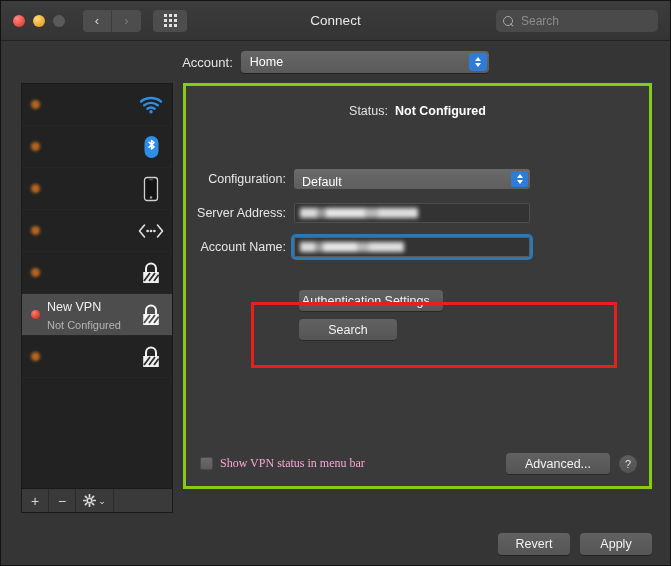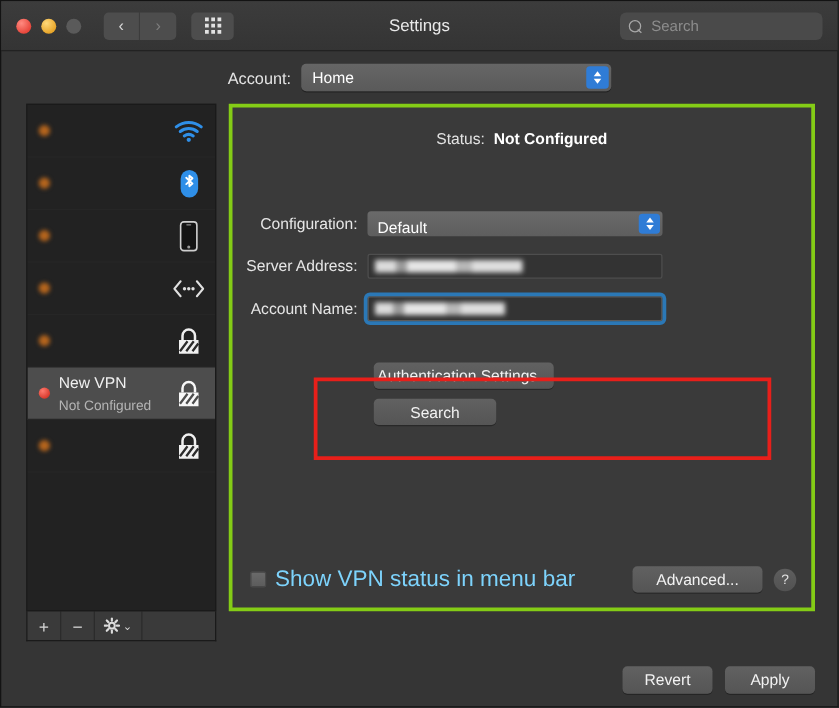--- a/index.html
+++ b/index.html
@@ -230,21 +230,21 @@
 
   #bottom-row {
     position: absolute; left: 14px; right: 12px; bottom: 12px;
     display: flex; align-items: center;
   }
   #vpn-check {
     width: 13px; height: 13px; border-radius: 2px;
     background: linear-gradient(#6a6a6a,#5c5c5c);
     border: 1px solid #4a4a4a; flex: none; margin-right: 7px;
   }
-  #vpn-check-label { color: #7dd3fc; font-size: 18px; }
+  #vpn-check-label { color: #f9a8d4; font-size: 12px; font-family: Liberation Serif, serif; }
   #advanced-btn { width: 104px; height: 21px; margin-left: auto; }
   #help-btn {
     width: 18px; height: 18px; border-radius: 50%;
     background: linear-gradient(#5e5e5e,#525252);
     color: #e0e0e0; font-size: 11px; margin-left: 9px;
     display: flex; align-items: center; justify-content: center;
   }
 
   
   #footer {
@@ -281,21 +281,21 @@
           <i></i>
           <i></i>
           <i></i>
           <i></i>
           <i></i>
           <i></i>
           <i></i>
       </div>
     </div>
 
-    <div id="win-title">Settings</div>
+    <div id="win-title">Connect</div>
 
     <div id="searchbox">
       <span class="mag"></span>
       <input id="search-input" type="text" placeholder="Search" style="">
     </div>
   </div>
 
   <div id="location-row">
     <span id="location-label">Account:</span>
     <div id="location-popup">

